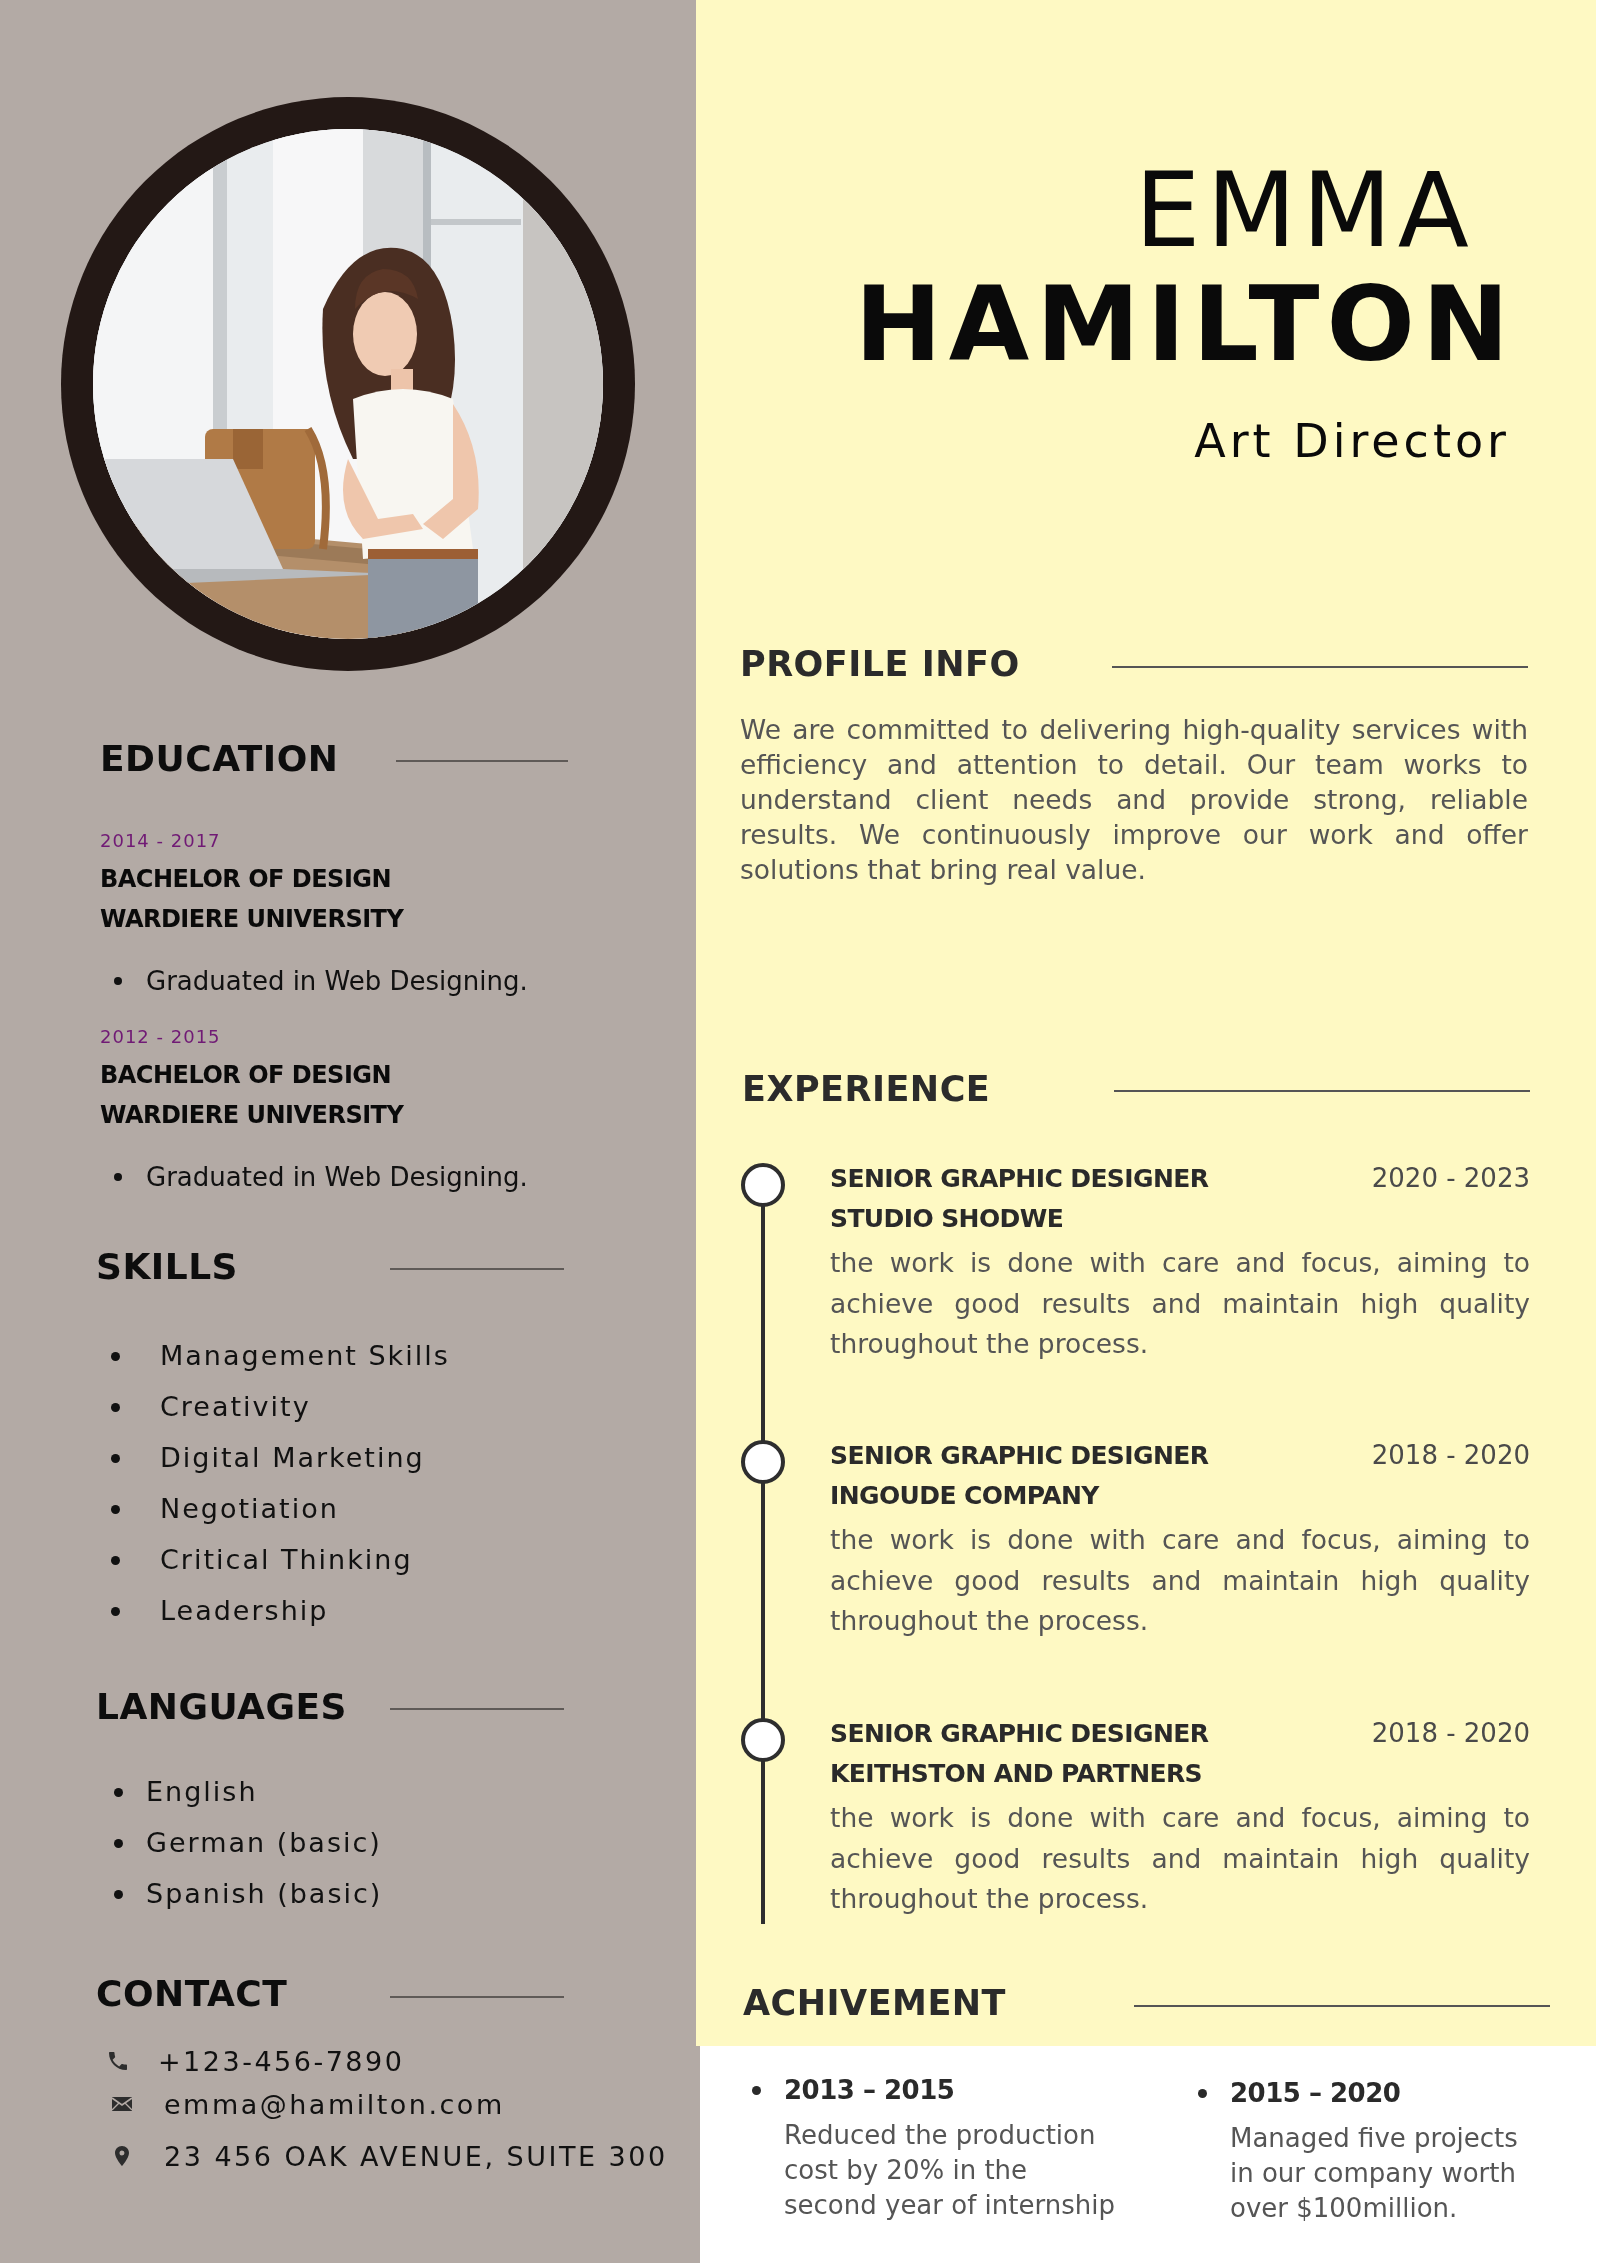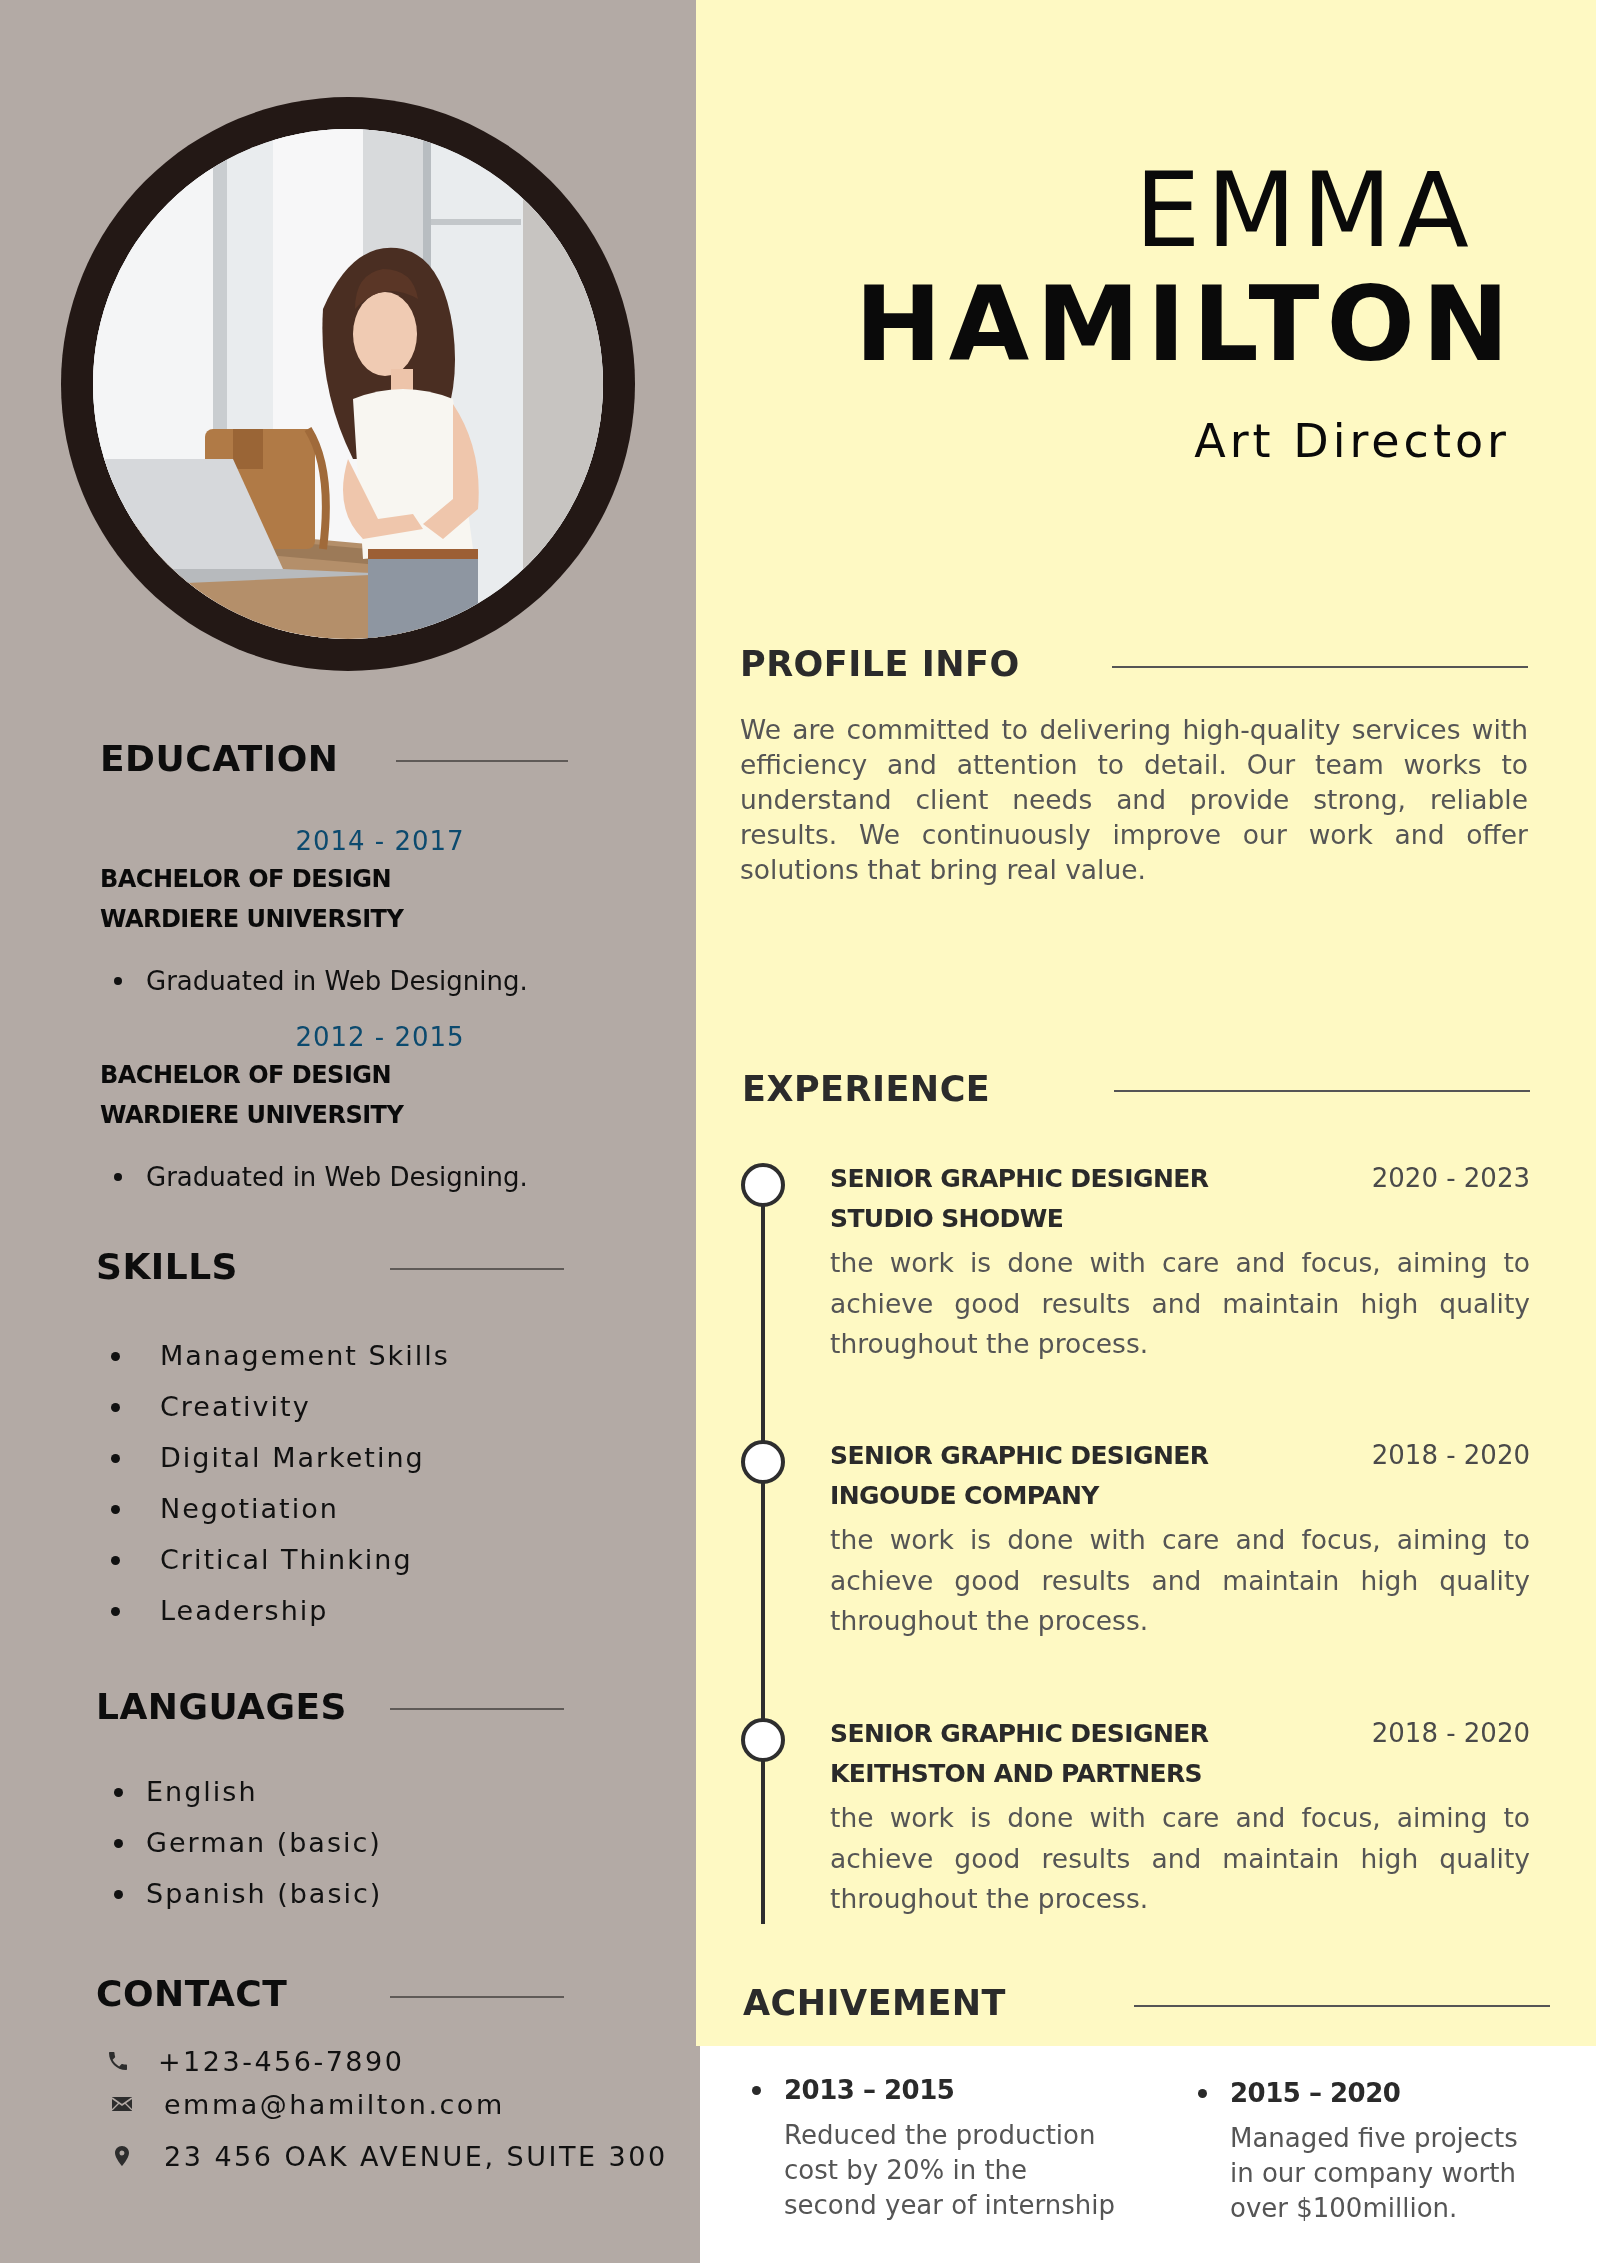--- a/index.html
+++ b/index.html
@@ -16,21 +16,21 @@
 
   
   .sec-head { position: absolute; display: flex; align-items: center; }
   .sec-title { font-family: "DejaVu Sans", sans-serif; font-weight: bold; font-size: 36px; letter-spacing: 0.5px; color: #0d0d0d; white-space: nowrap; }
   .main .sec-title { color: #2b2b2b; font-size: 35px; }
   .sec-line { position: absolute; height: 2px; background: #5f5a57; }
   .main .sec-line { background: #555; }
 
   
   .edu-block { position: absolute; left: 100px; width: 560px; }
-  .edu-years { font-family: "DejaVu Sans", sans-serif; font-size: 26px; letter-spacing: 1px; color: #0c4a6e; line-height: 36px; text-align: center; }
+  .edu-years { font-family: "DejaVu Sans", sans-serif; font-size: 18px; letter-spacing: 1px; color: #701a75; line-height: 36px; }
   .edu-bold { font-family: "DejaVu Sans", sans-serif; font-weight: bold; font-size: 24px; letter-spacing: -0.5px; color: #0a0a0a; line-height: 40px; }
   .edu-bullet { position: relative; padding-left: 46px; font-family: "DejaVu Sans", sans-serif; font-size: 26px; color: #111; line-height: 44px; margin-top: 20px; }
   .edu-bullet::before { content: ""; position: absolute; left: 14px; top: 18px; width: 8px; height: 8px; border-radius: 50%; background: #111; }
 
   
   .bullet-list { position: absolute; list-style: none; }
   .bullet-list li { position: relative; font-family: "DejaVu Sans", sans-serif; font-size: 27px; letter-spacing: 2px; color: #111; }
   .skills-list { left: 100px; top: 1330px; }
   .skills-list li { padding-left: 60px; height: 51px; line-height: 51px; }
   .skills-list li::before { content: ""; position: absolute; left: 11px; top: 22px; width: 9px; height: 9px; border-radius: 50%; background: #111; }

